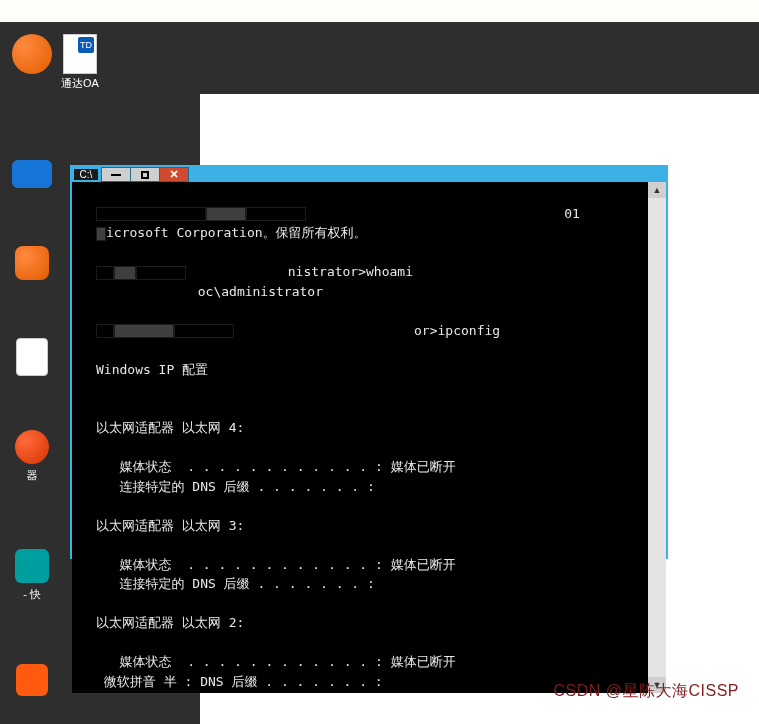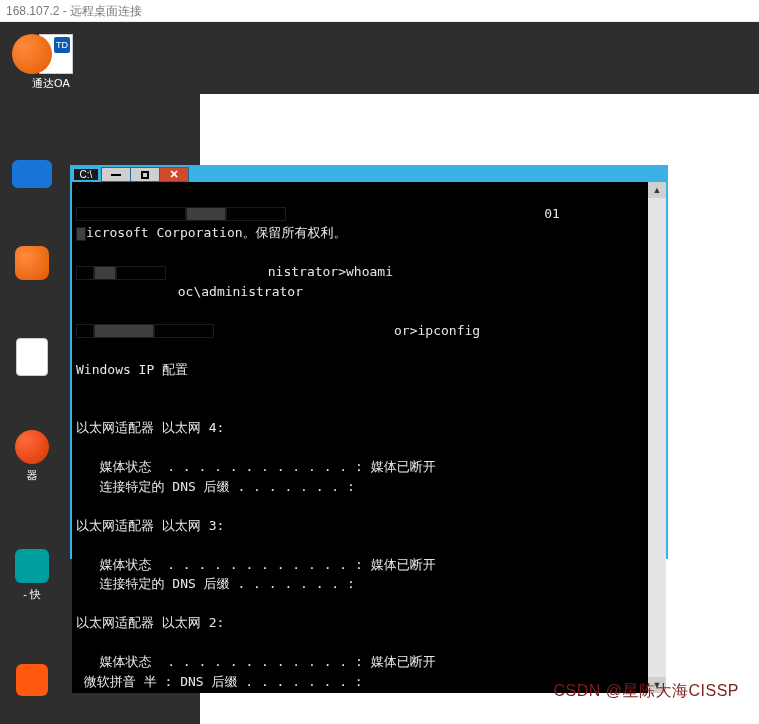--- a/index.html
+++ b/index.html
@@ -43,22 +43,22 @@
   .dicon-blue { background: #1675d6; }
   .dicon-orange { background: radial-gradient(circle at 30% 30%, #ff8a3d, #e35b00); border-radius: 50%; }
   .dicon-teal { background: #009e9e; }
   .dicon-white { background: #fff; border: 1px solid #ccc; }
   .dicon-red  { background: radial-gradient(circle at 30% 30%, #ff6a3a, #d63400); border-radius: 50%; }
   .dicon-label {
     color: #fff; font-size: 11px; text-align: center; width: 60px;
     margin-top: -22px;
   }
   .td-icon {
-    position: absolute; left: 32px; top: 12px;
-    width: 48px;
+    position: absolute; left: 56px; top: 12px;
+    text-align: center; width: 48px;
   }
   .td-icon .sq {
     width: 34px; height: 40px; background: #fff; border: 1px solid #ccc;
     margin: 0 auto 2px;
     display: flex; align-items: flex-start; justify-content: flex-end;
   }
   .td-icon .sq .badge {
     width: 16px; height: 16px; background: #0a5bb5; color: #fff;
     font-size: 9px; display:flex; align-items:center; justify-content:center;
     margin: 2px 2px 0 0; border-radius: 2px;
@@ -99,21 +99,21 @@
   .winbtn.max .sq { width:8px; height:8px; border:2px solid #000; }
   .winbtn.min .ln { width:10px; height:2px; background:#000; }
 
   .cmd-client {
     flex: 1; display: flex; background: #000;
   }
   .cmd-body {
     flex: 1; color: #e8e8e8; font-family: "NSimSun", "SimSun", Consolas, monospace;
     font-size: 13px; line-height: 1.5;
     padding: 2px 4px; white-space: pre;
-    overflow: hidden; position: relative;
+    overflow: hidden; position: relative; margin-left: 20px;
   }
   .redact {
     display:inline-block; background:#000; color:#000;
     border:1px solid #1c1c1c; 
     height: 14px; vertical-align: middle;
   }
   .block-gray { background:#3f3f3f; }
   .cmd-scroll {
     width: 18px; background: #e9e9e9;
     display:flex; flex-direction:column;
@@ -128,23 +128,20 @@
   .watermark {
     position: absolute; right: 20px; bottom: 22px;
     font-size: 16px; color: #7f1d1d; letter-spacing: 0.5px;
     font-family: "Microsoft YaHei", sans-serif;
   }
 </style>
 </head>
 <body>
 
 <div class="outer">
-  <div class="rdp-titlebar">
-    <span>168.107.2 - 远程桌面连接</span>
-  </div>
 
   <div class="rdp-body">
     <div class="desktop">
 
       <div class="white-panel"></div>
 
       <div class="td-icon">
         <div class="sq">
           <div class="badge">TD</div>
         </div>

